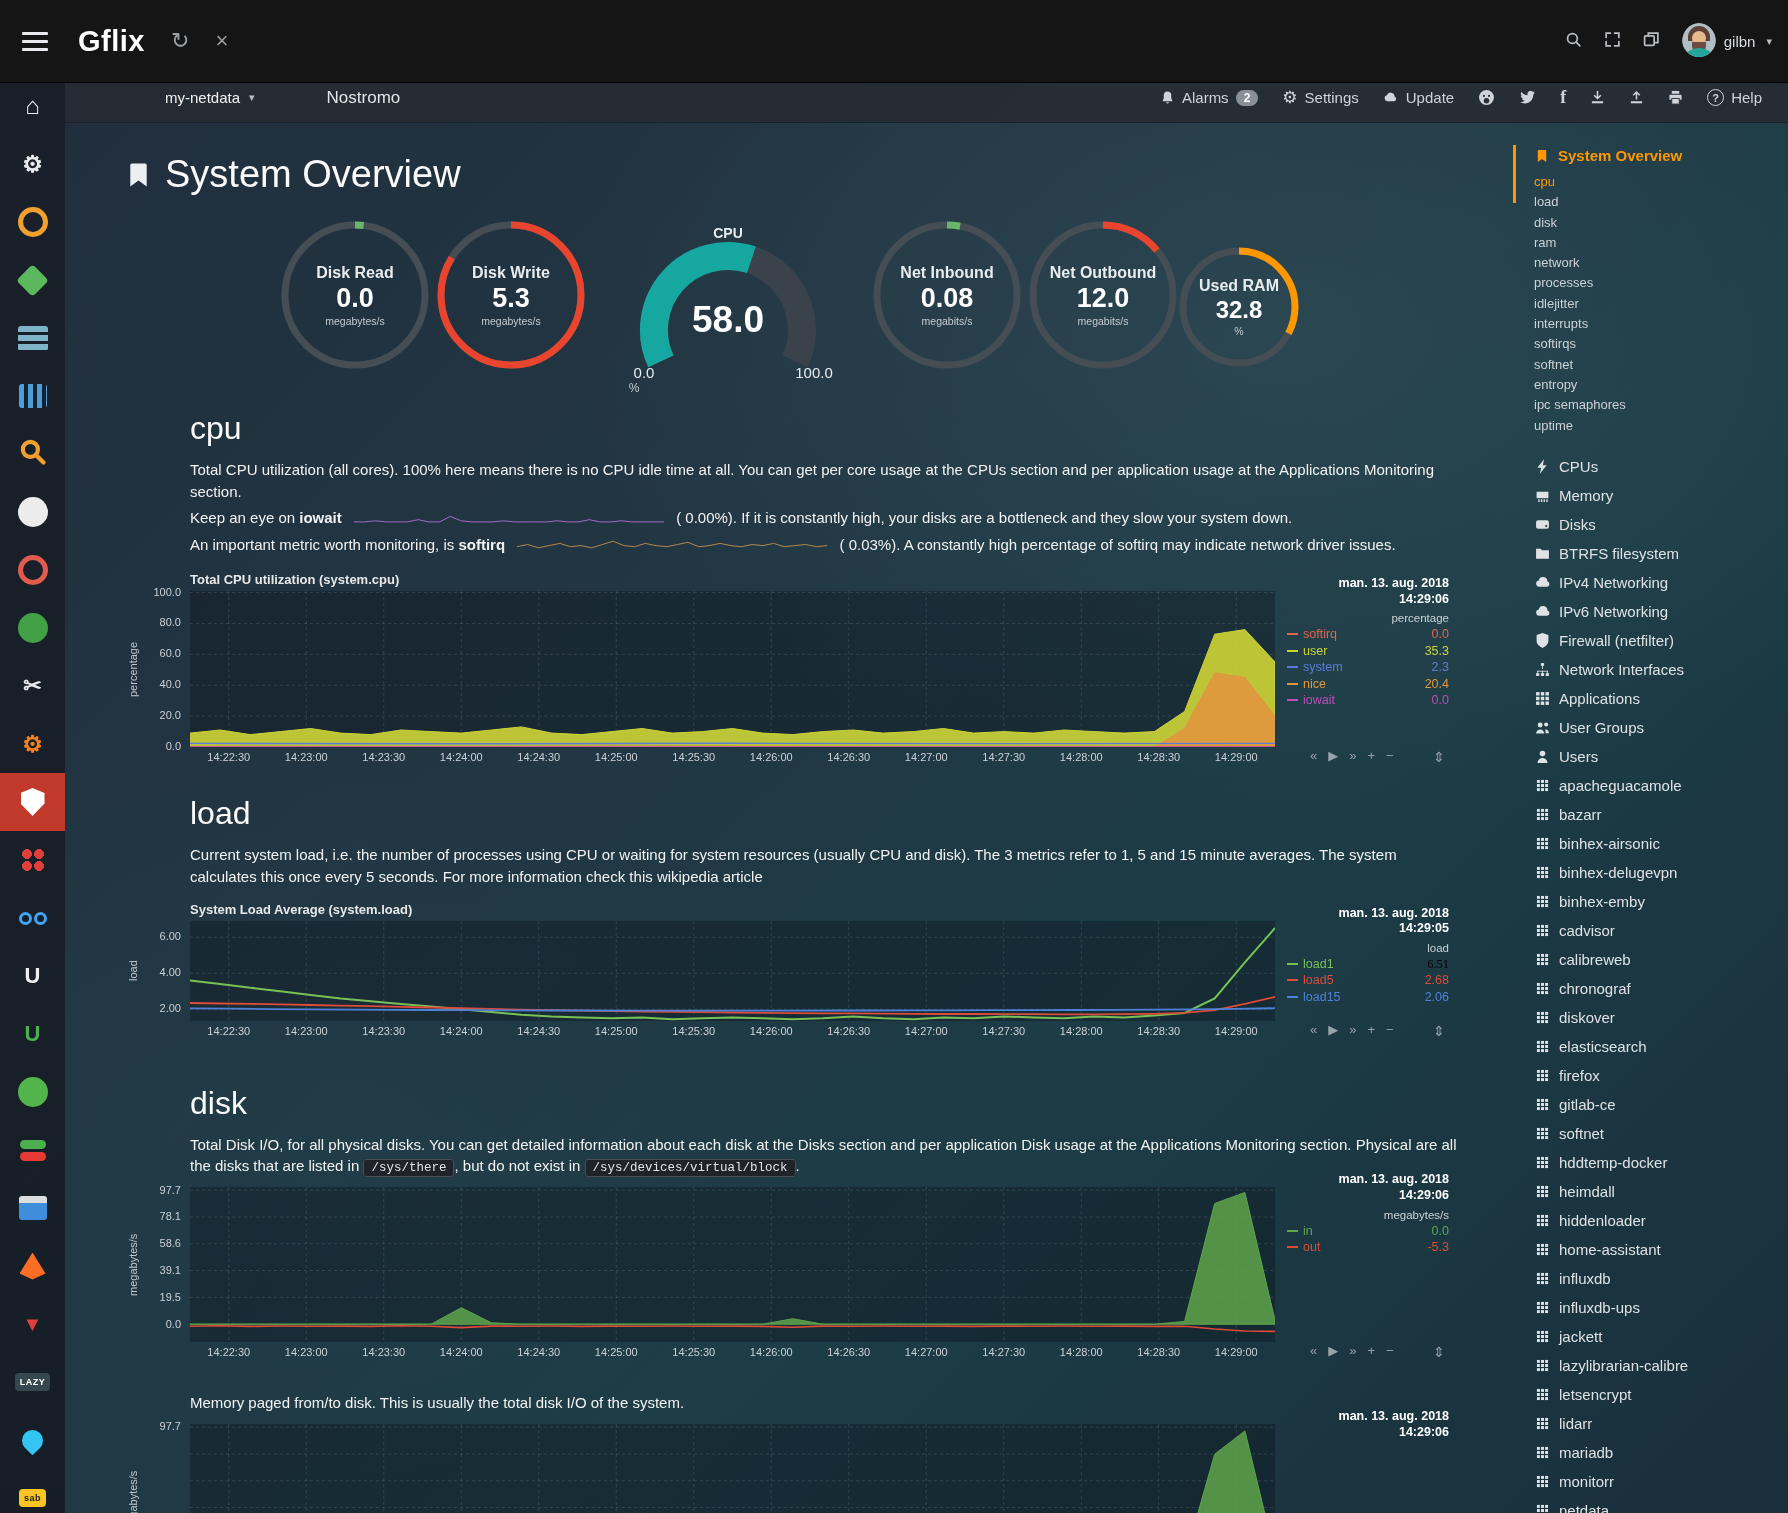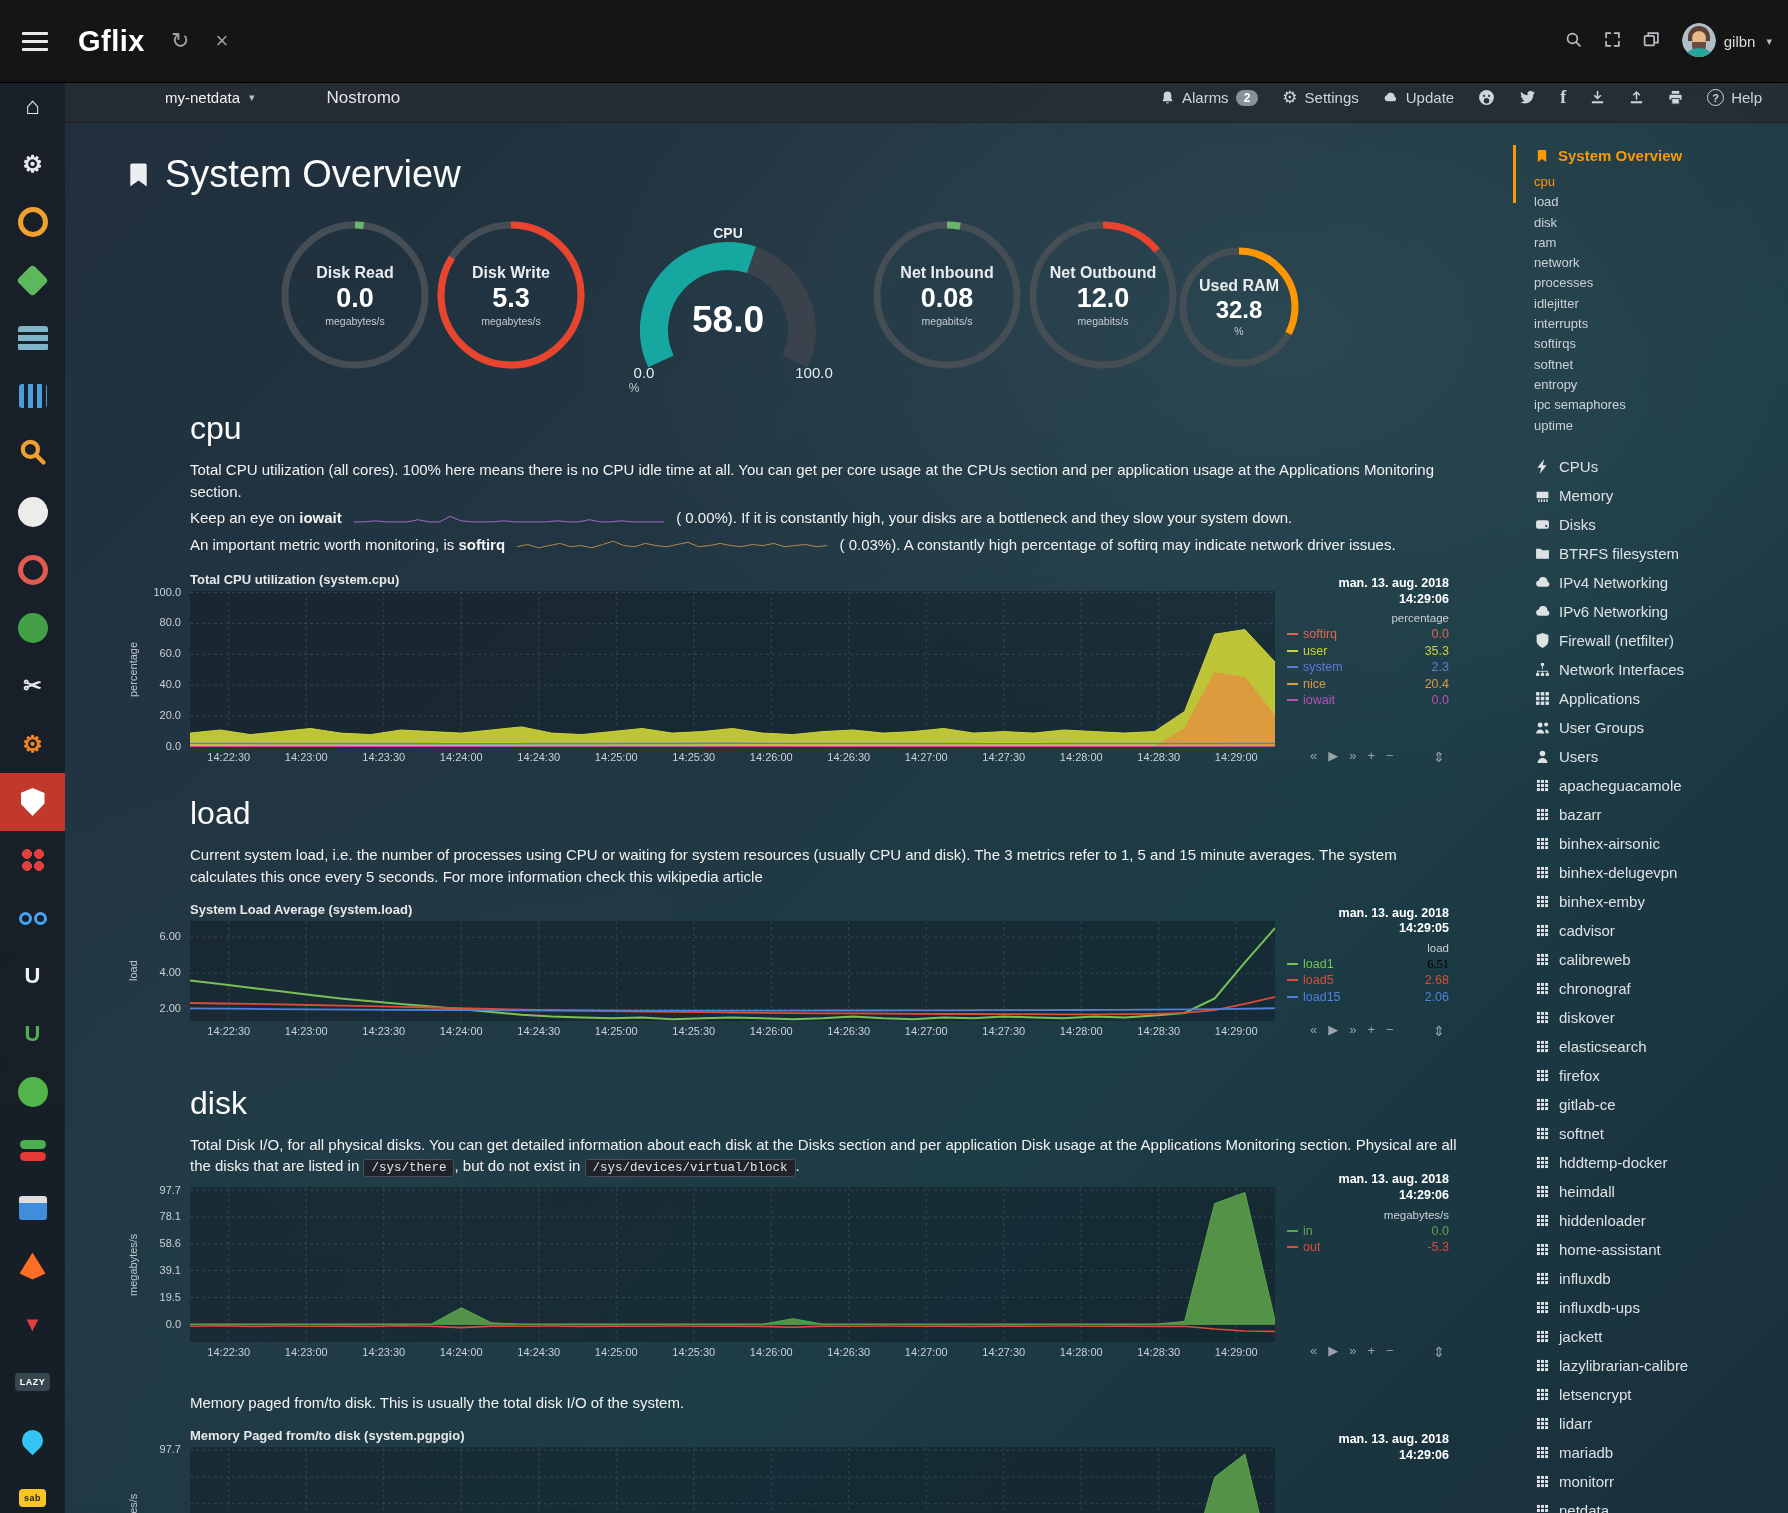--- a/index.html
+++ b/index.html
@@ -640,21 +640,20 @@
             <span class="tbx">▶</span>
             <span class="tbx">»</span>
             <span class="tbx">+</span>
             <span class="tbx">−</span>
           </div>
           <span class="tbx-resize">⇕</span>
         </div>
       </div>
     <p class="nd-p" style="margin-top:26px">Memory paged from/to disk. This is usually the total disk I/O of the system.</p>
     <div class="chart-block" id="chart-pgpgio">
-        <div class="chart-title">Memory Paged from/to disk (system.pgpgio)</div>
         <div class="chart-body" style="height: 155px;">
           <div class="chart-ylab">megabytes/s</div>
           <div class="chart-yticks">
             <div class="ytick" style="top: -3.84513px;">97.7</div>
           </div>
           <svg class="chart-svg" width="1085" height="155" viewBox="0 0 1085 155">
             <rect x="0" y="0" width="1085" height="155" fill="rgba(12,18,26,.36)"></rect>
             <line x1="0" x2="1085" y1="137.16814159292036" y2="137.16814159292036" class="grid"></line>
             <line x1="0" x2="1085" y1="110.42035398230088" y2="110.42035398230088" class="grid"></line>
             <line x1="0" x2="1085" y1="83.53539823008849" y2="83.53539823008849" class="grid"></line>

